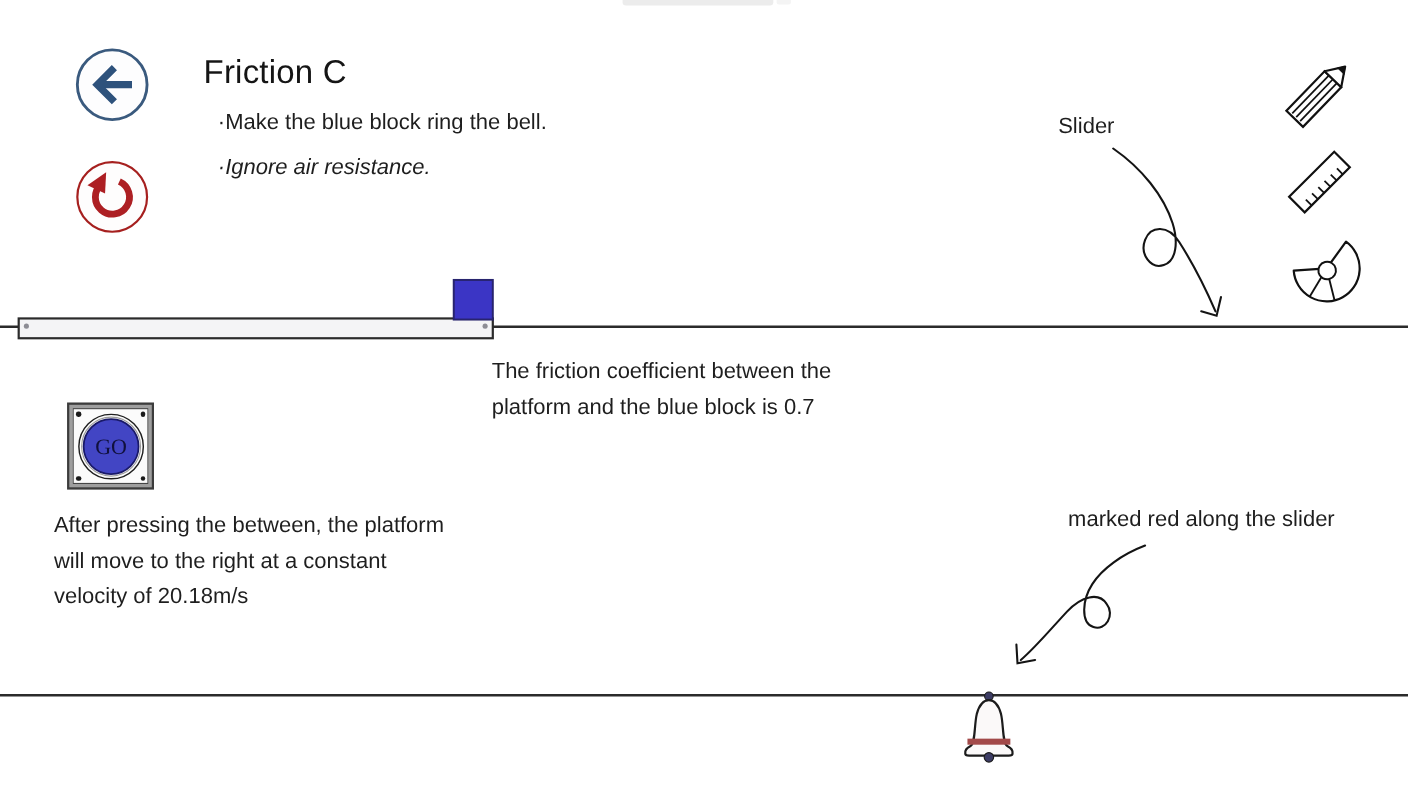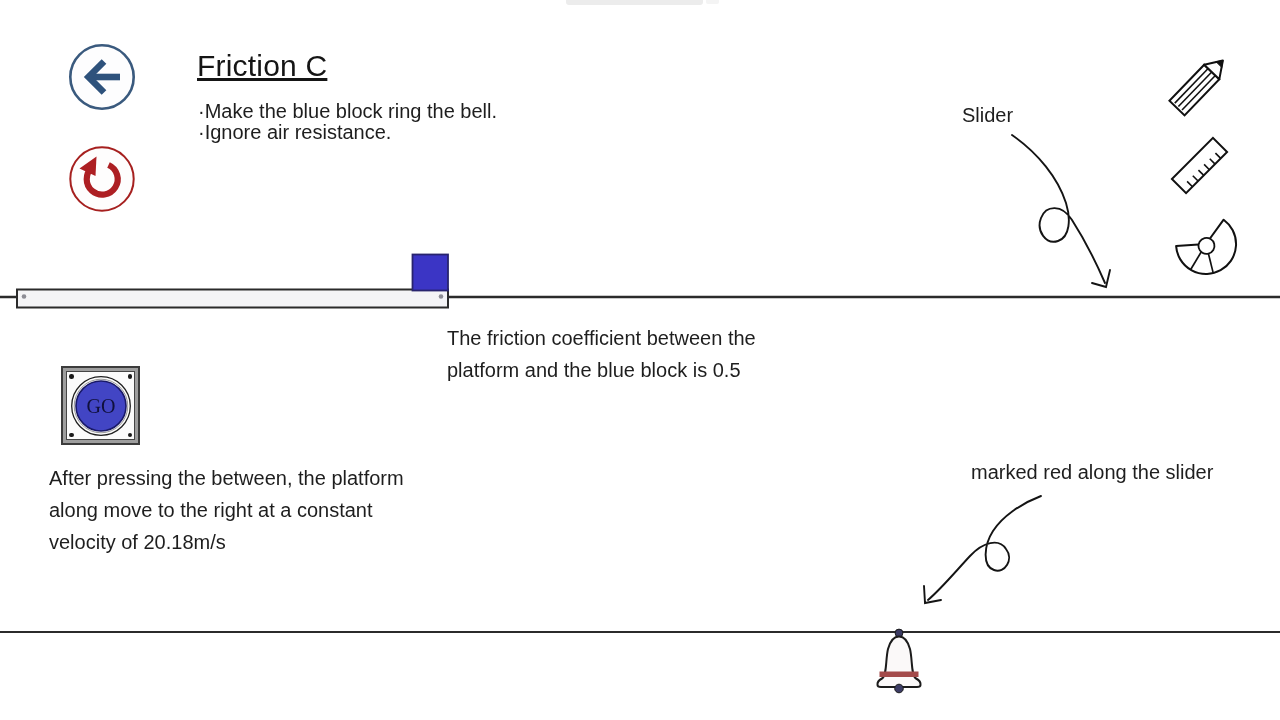--- a/index.html
+++ b/index.html
@@ -50,32 +50,32 @@
   </button>
 
   <button class="icon-btn" style="left:52px; top:129px;" data-interactable="true">
     <svg width="68" height="68" viewBox="0 0 68 68" data-interactable="false">
       <circle cx="34" cy="34" r="31.7" fill="#fefdfd" stroke="#a6201f" stroke-width="2"></circle>
       <path d="M 24 22.5 A 15.5 15.5 0 1 0 40.5 20" stroke="#ad1f23" stroke-width="6.2" fill="none"></path>
       <polygon points="11.5,23.5 28.5,11.5 27.5,31" fill="#ad1f23"></polygon>
     </svg>
   </button>
 
-  <div class="title" style="left:197px; top:49px;text-decoration:underline;" data-interactable="false">Friction C</div>
+  <div class="title" style="left:185px; top:49px;" data-interactable="false">Friction C</div>
   <div class="txt" style="left:198px; top:99px;text-align:center;" data-interactable="false">·Make the blue block ring the bell.</div>
-  <div class="txt" style="left:198px; top:120px;" data-interactable="false">·Ignore air resistance.</div>
+  <div class="txt" style="left:198px; top:140px;font-style:italic;" data-interactable="false">·Ignore air resistance.</div>
 
   <div class="txt" style="left:946px; top:103px;margin-left:16px;" data-interactable="false">Slider</div>
   <div class="txt" style="left:971px; top:460px;" data-interactable="false">marked red along the slider</div>
 
   <div class="txt" style="left:447px; top:326px;" data-interactable="false">The friction coefficient between the</div>
-  <div class="txt" style="left:447px; top:358px;" data-interactable="false">platform and the blue block is 0.5</div>
+  <div class="txt" style="left:447px; top:358px;" data-interactable="false">platform and the blue block is 0.7</div>
 
   <div class="txt" style="left:49px; top:466px;" data-interactable="false">After pressing the between, the platform</div>
-  <div class="txt" style="left:49px; top:498px;" data-interactable="false">along move to the right at a constant</div>
+  <div class="txt" style="left:49px; top:498px;" data-interactable="false">will move to the right at a constant</div>
   <div class="txt" style="left:49px; top:530px;" data-interactable="false">velocity of 20.18m/s</div>
 
   <svg id="overlay" width="1280" height="720" viewBox="0 0 1280 720" data-interactable="false">
 
     <line x1="0" y1="297" x2="1280" y2="297" stroke="#2b2b2b" stroke-width="2.4" data-interactable="false"></line>
 
     <g data-interactable="false">
       <rect x="17" y="289.5" width="431" height="18" fill="#f4f4f6" stroke="#2b2b2b" stroke-width="2"></rect>
       <circle cx="24" cy="296.5" r="2.3" fill="#8d8d95" data-interactable="false"></circle>
       <circle cx="441" cy="296.5" r="2.3" fill="#8d8d95" data-interactable="false"></circle>

